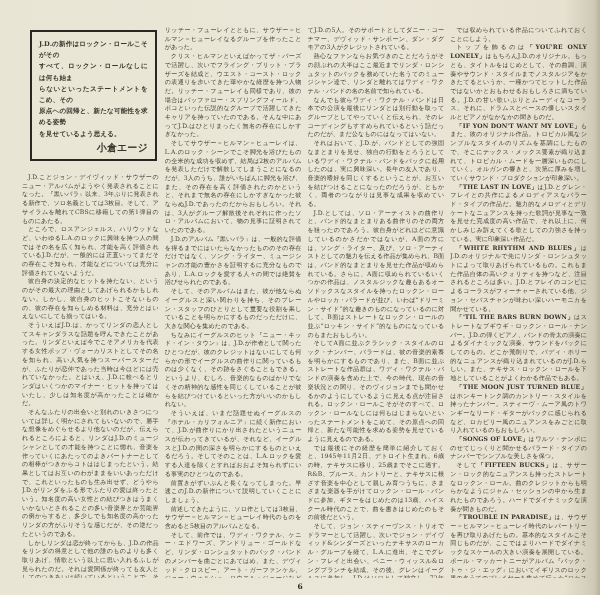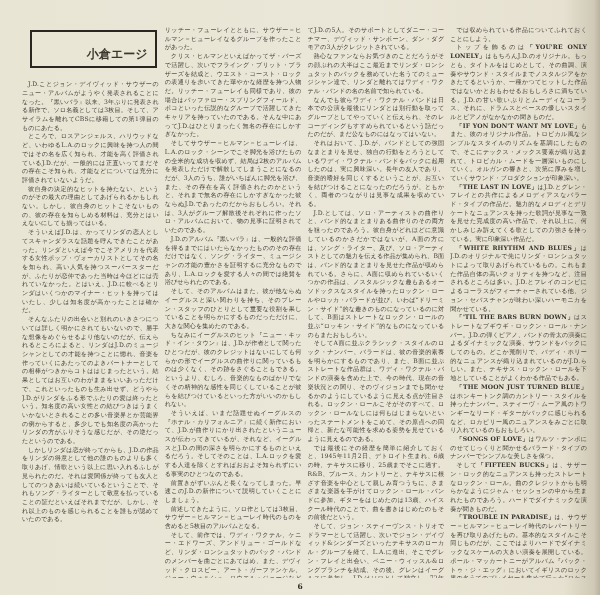--- a/index.html
+++ b/index.html
@@ -31,33 +31,38 @@
     box-sizing:border-box;
     margin:4px 2px 12px 8px;
     border:2px solid #2a2723;
     padding:7px 7px 6px 7px;
     background:#eae6d6;
     color:#3b382f;
     font-size:6.6px;line-height:11.2px;
     text-indent:0;text-align:justify;
   }
   .intro-text{white-space:pre-line;font-weight:bold;}
-  .intro-sig{text-align:right;font-weight:bold;margin-top:10px;font-size:12px;}
+  .intro-sig{text-align:right;font-weight:bold;margin-top:2px;font-size:10px;}
   .page-number{
     position:absolute;left:0;right:0;bottom:4px;
     text-align:center;font-size:7.5px;font-weight:bold;color:#2e2b26;
   }
 </style>
 </head>
 <body>
 
 <div class="page">
   <div class="content">
     <div class="col">
       <div class="intro-box">
+        <div class="intro-text">J.D.の新作はロックン・ロールこそがその
+すべて、ロックン・ロールなしには何も始ま
+らないといったステートメントをこめ、その
+原点への回帰と、新たな可能性を求める姿勢
+を見せているよう思える。</div>
         <div class="intro-sig">小倉エージ</div>
       </div>
     <p class="para"><span>J.D.ことジョン・デイヴィッド・サウザーのニュー・アルバムがようやく発表されることになった。『黒いバラ』以来、3年ぶりに発表される新作で、ソロ名義としては3枚目。そして、アサイラムを離れてCBSに移籍しての第1弾目のものにあたる。</span></p>
         <p class="para"><span>ところで、ロスアンジェルス、ハリウッドなど、いわゆるL.A.のロックに興味を持つ人の間ではその名を広く知られ、才能を高く評価されているJ.D.だが、一般的には正直いってまだその存在こそ知られ、才能などについては充分に評価されていないようだ。</span></p>
         <p class="para"><span>彼自身の決定的なヒットを持たない、というのがその最大の理由としてあげられるかもしれない。しかし、彼自身のヒットこそないものの、彼の存在を知らしめる材料は、充分とはいえないにしても揃ってはいる。</span></p>
         <p class="para"><span>そういえばJ.D.は、かってリンダの恋人としてスキャンダラスな話題を呼んできたことがあった。リンダといえば今でこそアメリカを代表する女性ポップ・ヴォーカリストとしてその名を知られ、高い人気を持つスーパースターだが、ふたりが恋仲であった当時は今ほどには売れていなかった。とはいえ、J.D.に較べるとリンダはいくつかのマイナー・ヒットを持ってはいたし、少しは知名度が高かったことは確かだ。</span></p>
         <p class="para"><span>そんなふたりの出会いと別れのいきさつについては詳しく明かにされてもいないので、勝手な想像をめぐらせるより他ないのだが、伝えられるところによると、リンダはJ.D.のミュージシャンとしての才能を持つことに惚れ、音楽を作っていくにあたってのよきパートナーとしての相棒がつきからコトははじまったという。結果としてはお互いのわがままをいいあっただけで、これといったものも生み出せず、どうやらJ.D.がリンダをふる形でふたりの愛は終ったという。知名度の高い女性との結びつきはうまくいかないとされることの多い音楽界とか芸能界の例からすると、多少しでも知名度の高かったリンダの方がふりそうな感じだが、その逆だったというのである。</span></p>
         <p class="para"><span>しかしリンダは恋が終ってからも、J.D.の作品をリンダの得意として他の誰のものよりも多く取りあげ、情歌という以上に思い入れるふしが見られたのだ。それは愛関係が終っても友人としてのつきあいは続いているということで、それもソング・ライターとして敬意を払っていることの証だといえばそれまでだが、しかし、それ以上のものを感じられることを誰もが認めていたのである。</span></p>
       </div>
     <div class="col">

